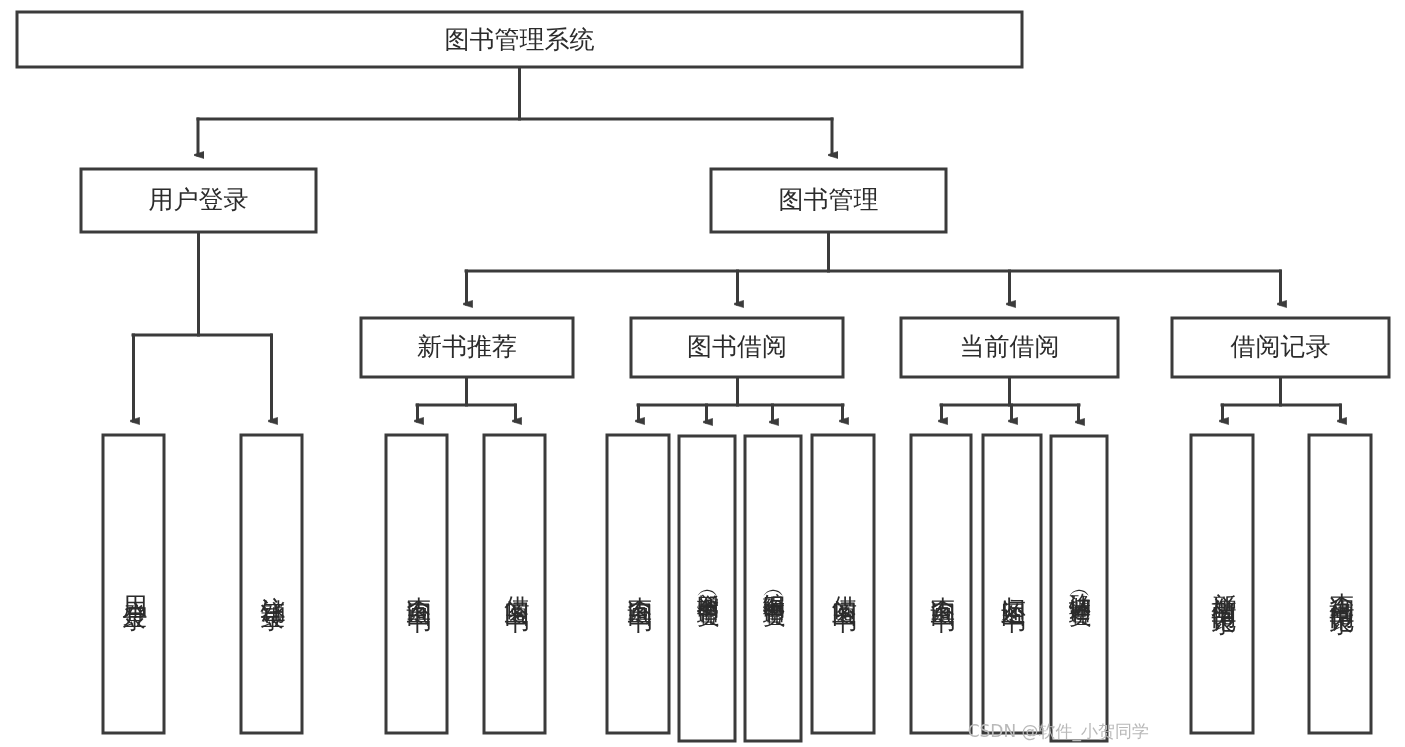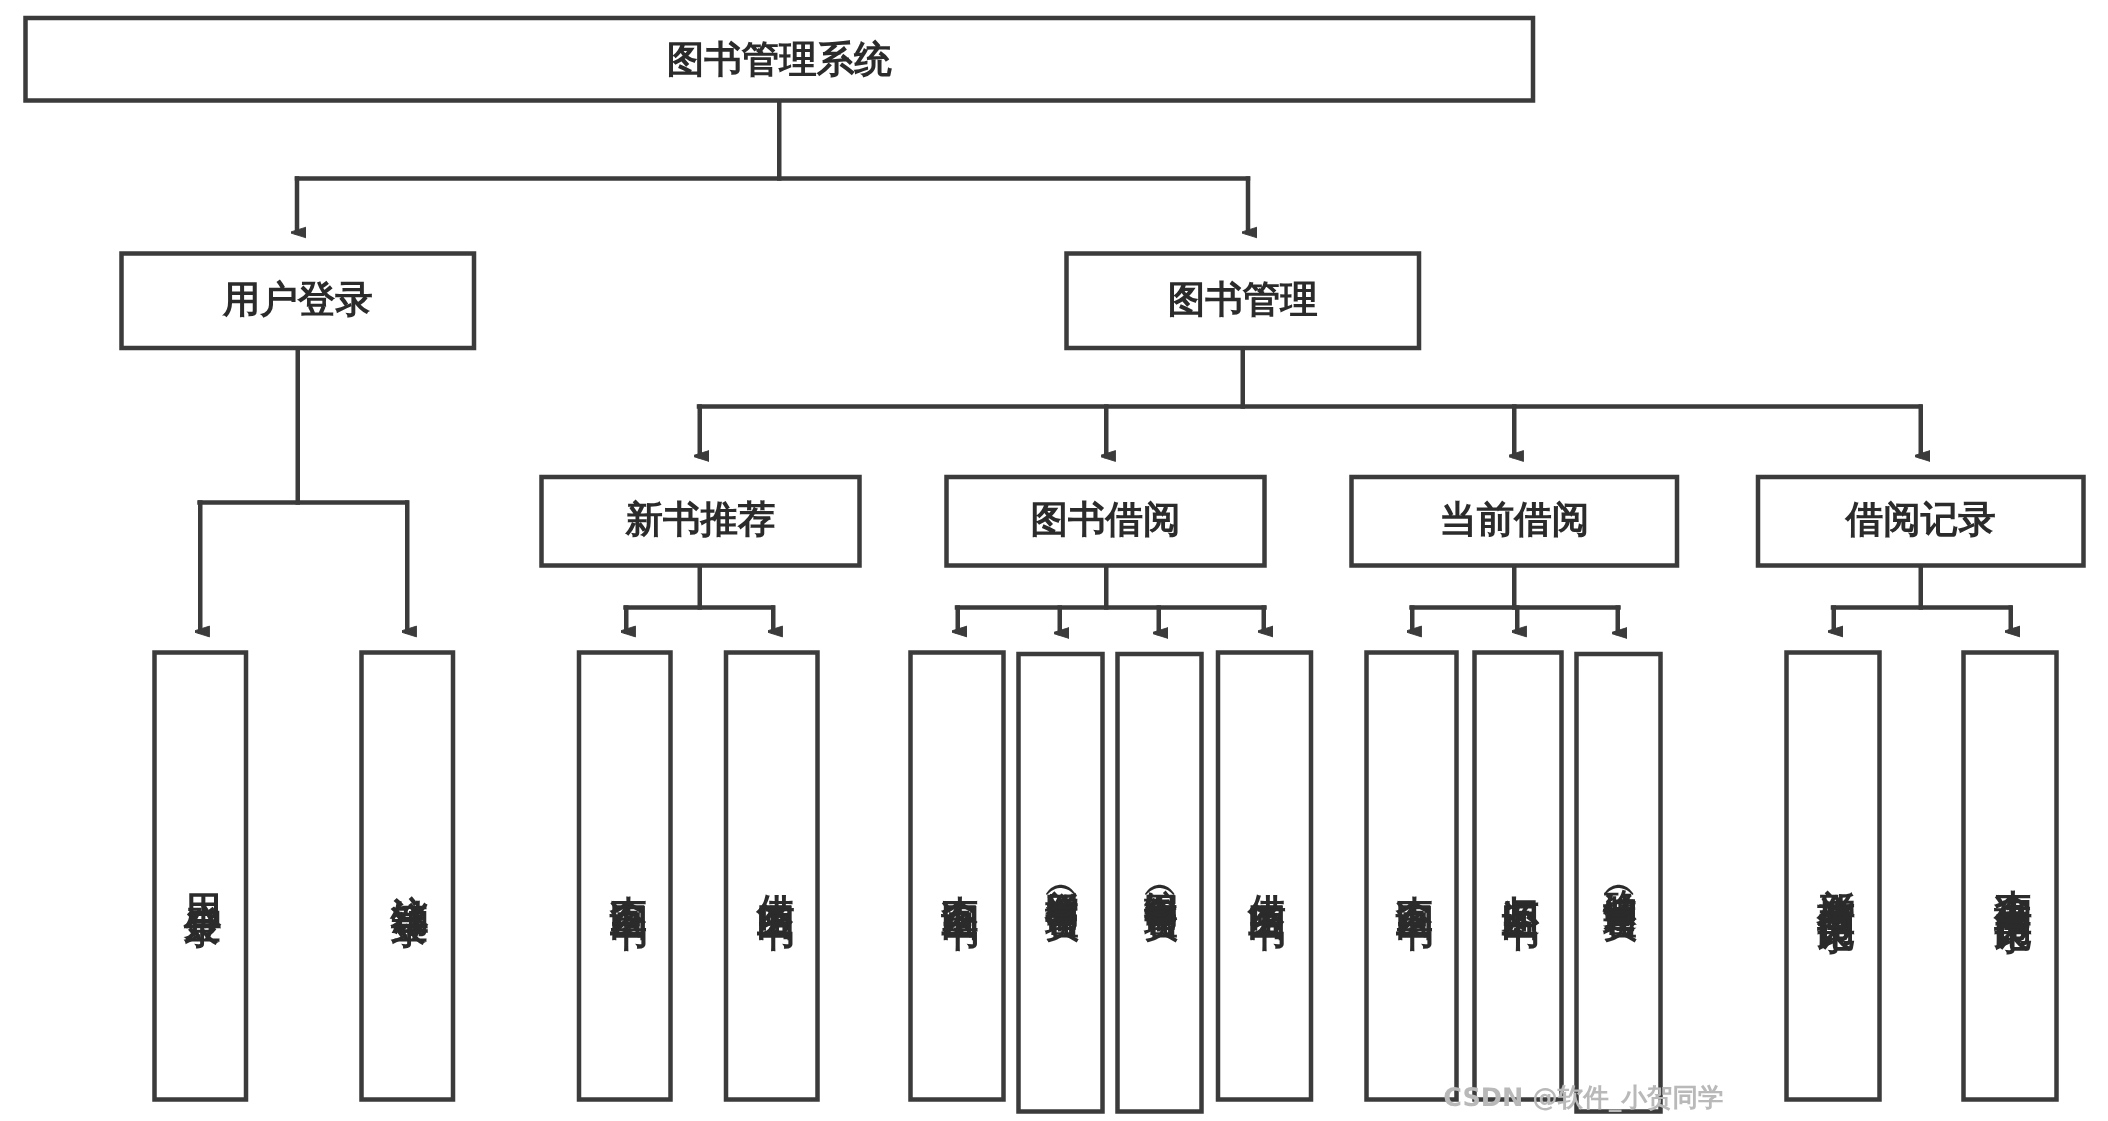--- a/index.html
+++ b/index.html
@@ -10,21 +10,20 @@
   body {
     width: 1405px;
     height: 747px;
     font-family: "DejaVu Sans", "Liberation Sans", sans-serif;
     overflow: hidden;
   }
   #diagram-root {
     position: relative;
     width: 1157px;
     height: 747px;
-    font-weight: bold;
   }
   svg#diagram-svg {
     position: absolute;
     left: 0;
     top: 0;
     width: 1405px;
     height: 747px;
   }
   .node-box {
     fill: #ffffff;

